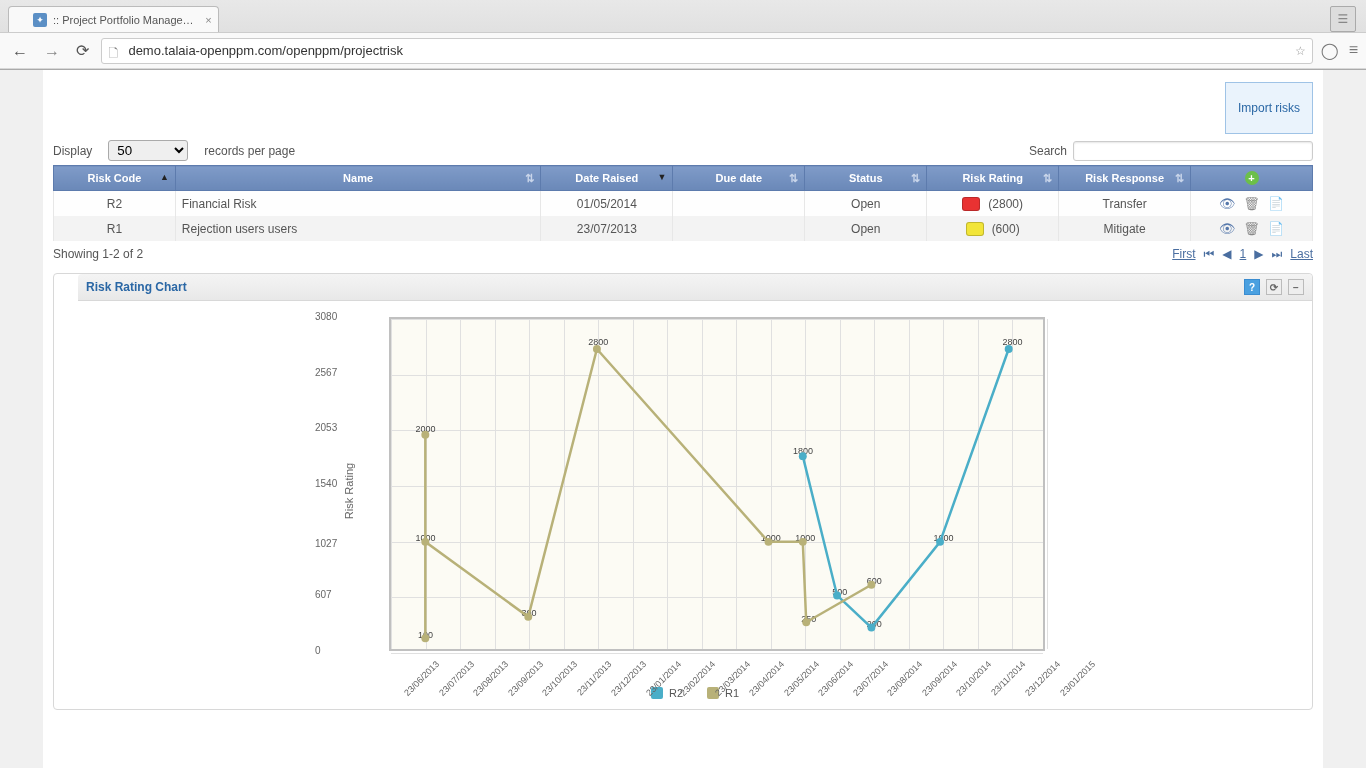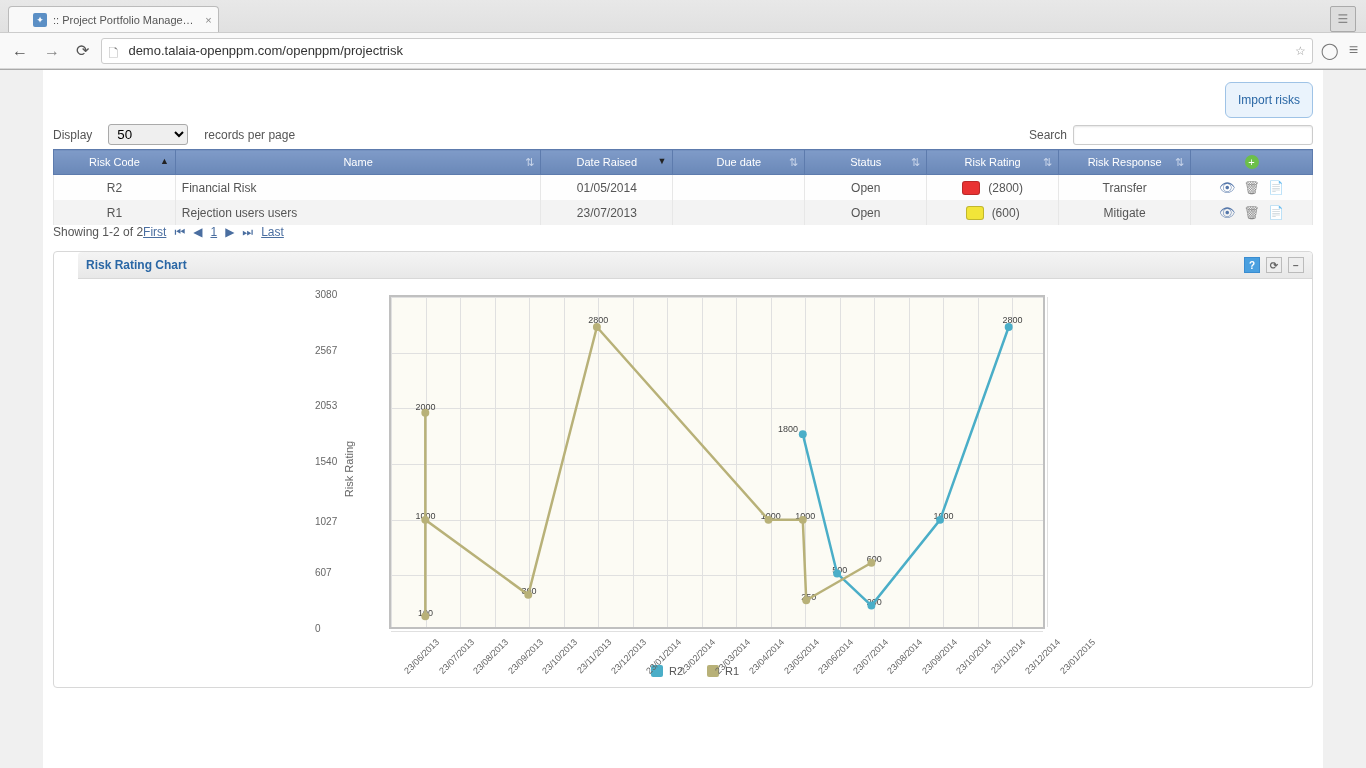--- a/index.html
+++ b/index.html
@@ -19,45 +19,45 @@
   .url-bar .page-icon { width: 14px; height: 14px; margin-right: 6px; color:#888; }
   .url-bar .url { flex: 1; color: #333; font-size: 13px; }
   .url-bar .star { color: #999; cursor: pointer; }
   .right-icons { display: flex; gap: 10px; color: #777; font-size: 16px; }
 
   
   .page-wrap { position: absolute; top: 70px; left: 0; right: 0; bottom: 0; background: #f0f0f0; display: flex; justify-content: center; overflow: auto; }
   .content { width: 1280px; background: #fff; padding: 12px 10px 20px 10px; margin: 0 30px; }
 
   .top-actions { display: flex; justify-content: flex-end; margin-bottom: 6px; }
-  .btn-import { border: 1px solid #9fc3e6; background: #eaf3fc; color: #2a67a5; padding: 10px 12px; border-radius: 6px; cursor: pointer; font-size: 12px; }
+  .btn-import { border: 1px solid #9fc3e6; background: #eaf3fc; color: #2a67a5; padding: 18px 12px; border-radius: 0; cursor: pointer; font-size: 12px; }
 
   .table-controls { display: flex; align-items: center; justify-content: space-between; margin-bottom: 4px; color: #555; }
   .table-controls .left { display:flex; align-items:center; gap:16px; }
   .table-controls select { border: 1px solid #aaa; border-radius: 3px; padding: 1px 4px; width: 80px; }
   .table-controls .right { display:flex; align-items:center; gap:6px; }
   .table-controls input { border: 1px solid #ccc; box-shadow: inset 0 1px 2px rgba(0,0,0,0.1); height: 20px; width: 240px; border-radius: 3px; padding: 0 6px; }
 
   table.data { width: 100%; border-collapse: collapse; }
-  table.data th { background: linear-gradient(#7f9bc8, #6a88b8); color: #fff; font-size: 11px; font-weight: normal; padding: 5px 6px; border: 1px solid #5d7bad; position: relative; }
+  table.data th { background: linear-gradient(#7f9bc8, #6a88b8); color: #fff; font-size: 11px; font-weight: bold; padding: 5px 6px; border: 1px solid #5d7bad; position: relative; }
   .sort-asc::after { content: '▲'; color:#222; position:absolute; right:6px; font-size:9px; }
   .sort-desc::after { content: '▼'; color:#222; position:absolute; right:6px; font-size:9px; }
   .sort-both::after { content: '⇅'; color:#c9d5ea; position:absolute; right:6px; font-size:11px; }
   .add-icon { display:inline-flex; width:14px; height:14px; border-radius:50%; background:#6cbf4a; color:#fff; align-items:center; justify-content:center; font-size:11px; }
 
   table.data td { padding: 5px 6px; border-left: 1px solid #e7e7e7; border-right: 1px solid #e7e7e7; text-align: center; color: #555; }
   table.data tr.row0 td { background: #fefefe; }
   table.data tr.row1 td { background: #f3f3f3; }
   .name-cell { text-align: left !important; }
   .rating-cell { display:flex; align-items:center; justify-content:center; gap:8px; }
   .rating-box { width:18px; height:14px; border-radius:3px; border:1px solid rgba(0,0,0,0.2); }
   .action-icons { display:flex; gap:8px; justify-content:center; align-items:center; }
   .action-icons span { cursor:pointer; color:#5577aa; font-size:13px; }
 
-  .table-footer { display:flex; align-items:center; color:#555; }
+  .table-footer { display:flex; justify-content:space-between; align-items:center; margin-top:6px; color:#555; }
   .pager { display:flex; align-items:center; gap:8px; }
   .pager a { color:#4a6ea0; text-decoration:underline; cursor:pointer; }
   .pager .ctrl { color:#4a6ea0; cursor:pointer; }
 
   
   .chart-panel { margin-top: 12px; border: 1px solid #d8d8d8; border-radius: 4px; padding-left: 24px; }
   .chart-header { background: linear-gradient(#f4f4f4,#e8e8e8); border-bottom:1px solid #d8d8d8; border-radius: 4px 4px 0 0; padding: 5px 8px; display:flex; align-items:center; justify-content:space-between; color:#2a67a5; font-weight:bold; font-size:12px; }
   .chart-header .tools { display:flex; gap:6px; }
   .chart-header .tools span { display:inline-flex; width:16px; height:16px; border:1px solid #bbb; background:#eee; align-items:center; justify-content:center; font-size:10px; cursor:pointer; color:#666; }
   .chart-header .tools .qmark { background:#4aa0e0; color:#fff; border-color:#3a8cd0; }
@@ -240,21 +240,21 @@
               <div class="gridline-v" style="left: 345.263px;"></div>
               <div class="gridline-v" style="left: 379.789px;"></div>
               <div class="gridline-v" style="left: 414.316px;"></div>
               <div class="gridline-v" style="left: 448.842px;"></div>
               <div class="gridline-v" style="left: 483.368px;"></div>
               <div class="gridline-v" style="left: 517.895px;"></div>
               <div class="gridline-v" style="left: 552.421px;"></div>
               <div class="gridline-v" style="left: 586.947px;"></div>
               <div class="gridline-v" style="left: 621.474px;"></div>
               <div class="gridline-v" style="left: 656px;"></div>
-              <div class="pt-label" style="left: 397px; top: 138.805px;">1800</div>
+              <div class="pt-label" style="left: 412px; top: 138.805px;">1800</div>
               <div class="pt-label" style="left: 448.842px; top: 279.779px;">500</div>
               <div class="pt-label" style="left: 483.368px; top: 312.312px;">200</div>
               <div class="pt-label" style="left: 552.421px; top: 225.558px;">1000</div>
               <div class="pt-label" style="left: 621.474px; top: 30.3636px;">2800</div>
               <svg class="series" viewBox="0 0 656 334" preserveAspectRatio="none">
                 <path d="M414.31578947368416,138.80519480519482 L448.8421052631579,279.7792207792208 L483.36842105263156,312.31168831168833 L552.421052631579,225.55844155844156 L621.4736842105262,30.363636363636374 " fill="none" stroke="#4aaec8" stroke-width="2.5"></path>
                 <circle cx="414.31578947368416" cy="138.80519480519482" r="4" fill="#4aaec8"></circle>
                 <circle cx="448.8421052631579" cy="279.7792207792208" r="4" fill="#4aaec8"></circle>
                 <circle cx="483.36842105263156" cy="312.31168831168833" r="4" fill="#4aaec8"></circle>
                 <circle cx="552.421052631579" cy="225.55844155844156" r="4" fill="#4aaec8"></circle>

